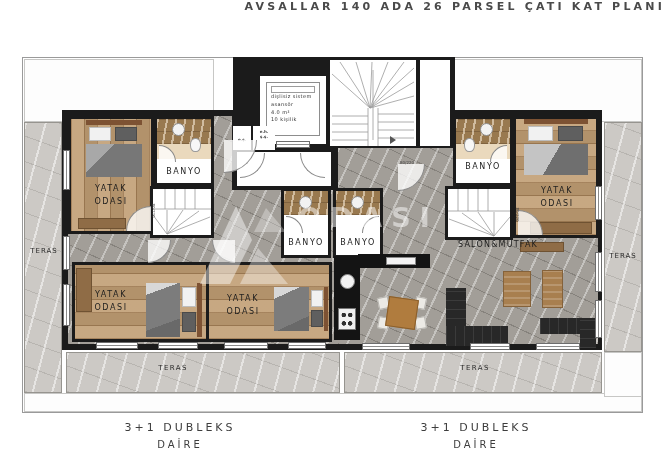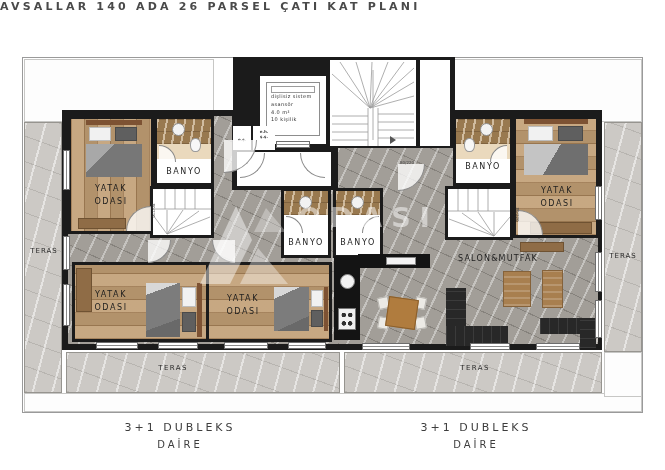--- a/index.html
+++ b/index.html
@@ -29,21 +29,21 @@
       repeating-linear-gradient(0deg,rgba(110,72,35,.38) 0 1px,transparent 1px 13px),
       repeating-linear-gradient(0deg,rgba(255,255,255,.10) 0 13px,rgba(0,0,0,.08) 13px 26px);}
   .tile-br{background-color:#99794f;
     background-image:
       repeating-linear-gradient(100deg,rgba(255,243,225,.55) 0 2px,transparent 2px 9px),
       repeating-linear-gradient(0deg,rgba(70,48,25,.3) 0 1px,transparent 1px 12px);}
   .black{background:#1b1b1b;}
   .room{border:3px solid #1b1b1b;box-sizing:border-box;}
   .white{background:#ffffff;}
   
-  .title{left:0;top:3;width:665px;text-align:left;font-size:11px;letter-spacing:3.2px;
+  .title{left:0;top:3;width:665px;text-align:right;font-size:11px;letter-spacing:3.2px;
          color:#4a4a4a;font-weight:bold;}
   .room-label{font-size:8px;letter-spacing:1.6px;color:#1e1e1e;text-align:center;line-height:13px;z-index:22;}
   .small-label{font-size:7px;letter-spacing:1.4px;color:#2a2a2a;text-align:center;z-index:22;}
   .tiny{font-size:5px;letter-spacing:.4px;color:#333;line-height:1.55;}
   .micro{font-size:4px;color:#444;letter-spacing:0;}
   .apt-label{width:160px;text-align:center;color:#3d3d3d;z-index:22;}
   .apt-label .l1{font-size:11px;letter-spacing:3px;display:block;}
   .apt-label .l2{font-size:10px;letter-spacing:3px;display:block;margin-top:5px;}
   
   .winh{height:7px;background:linear-gradient(to bottom,#fff 42%,#8b8b8b 42% 58%,#fff 58%);
@@ -322,21 +322,21 @@
     <span>ODASI</span>
   </div>
   <div class="abs room-label" style="left:212px;top:292px;width:62px;">
     <span>YATAK</span><br>
     <span>ODASI</span>
   </div>
   <div class="abs room-label" style="left:517px;top:184px;width:80px;">
     <span>YATAK</span><br>
     <span>ODASI</span>
   </div>
-  <div class="abs room-label" style="left:438px;top:252px;width:120px;letter-spacing:1.2px;">SALON&amp;MUTFAK</div>
+  <div class="abs room-label" style="left:438px;top:238px;width:120px;letter-spacing:1.2px;">SALON&amp;MUTFAK</div>
 
   <div class="abs small-label" style="left:24px;top:247px;width:40px;letter-spacing:1px;">TERAS</div>
   <div class="abs small-label" style="left:602px;top:252px;width:42px;letter-spacing:1px;">TERAS</div>
   <div class="abs small-label" style="left:130px;top:364px;width:86px;">TERAS</div>
   <div class="abs small-label" style="left:432px;top:364px;width:86px;">TERAS</div>
 
   <div class="abs wm">
     <svg width="96" height="100" viewBox="0 0 96 100">
       <g fill="#ffffff">
         <path d="M4,96 L40,18 L56,52 L34,96 Z" opacity="0.9"></path>

